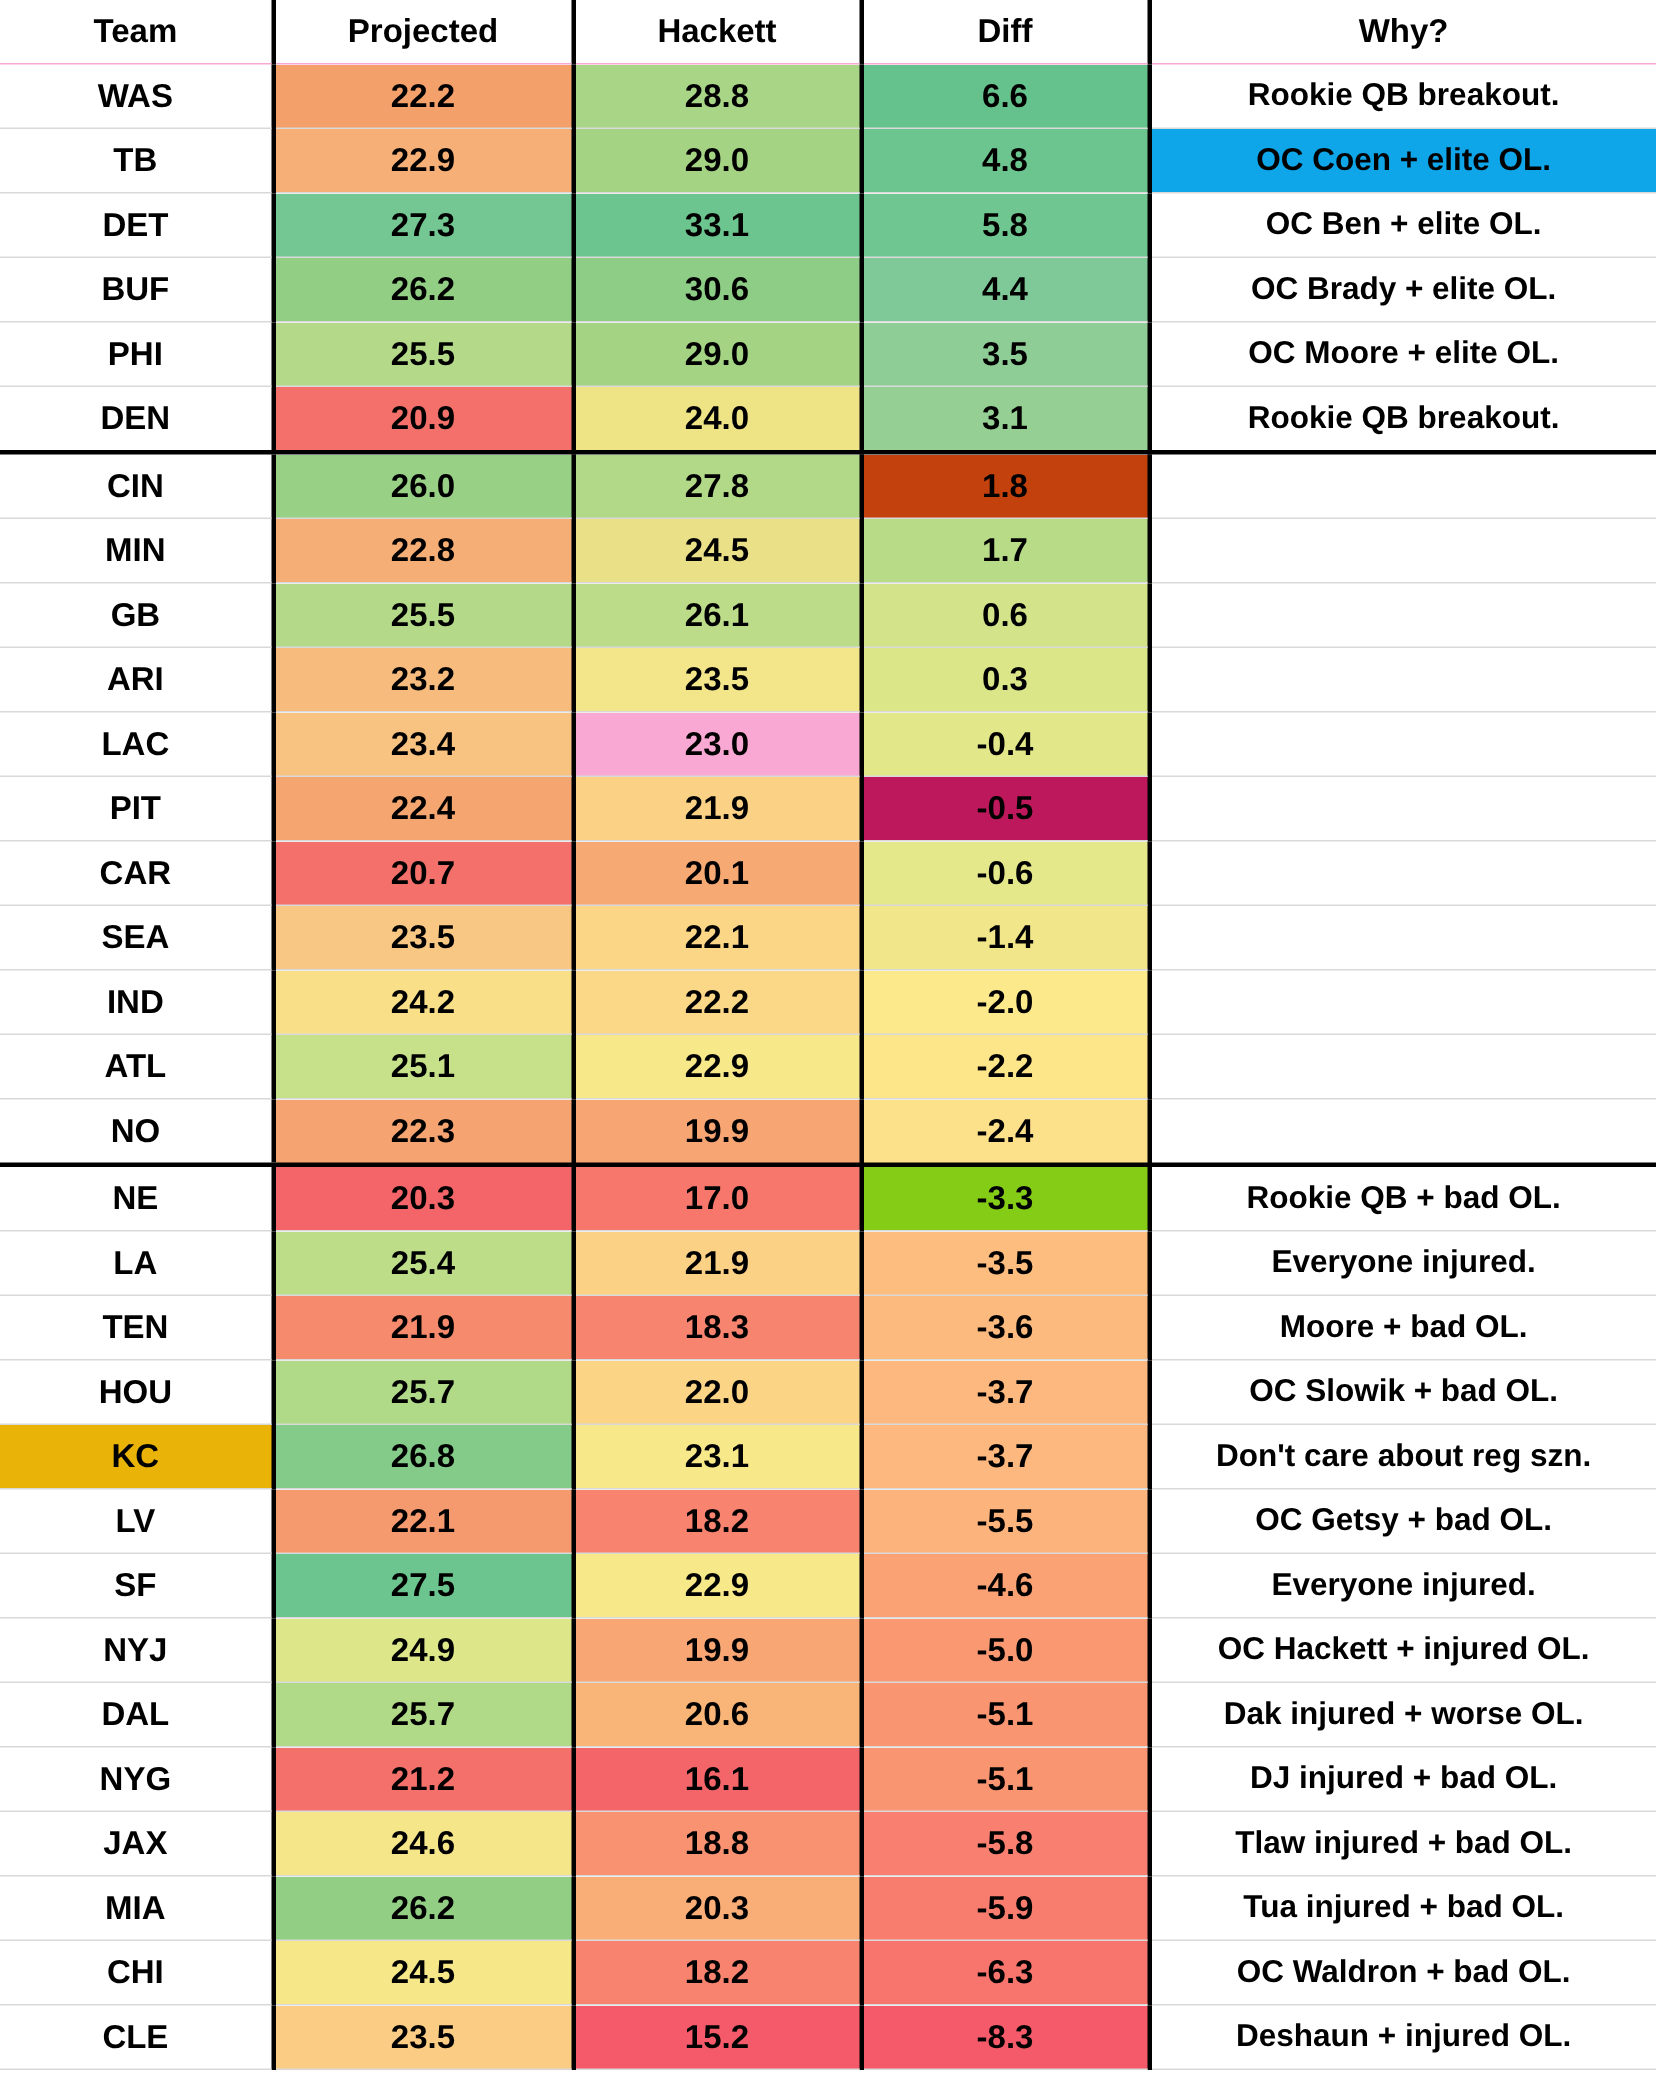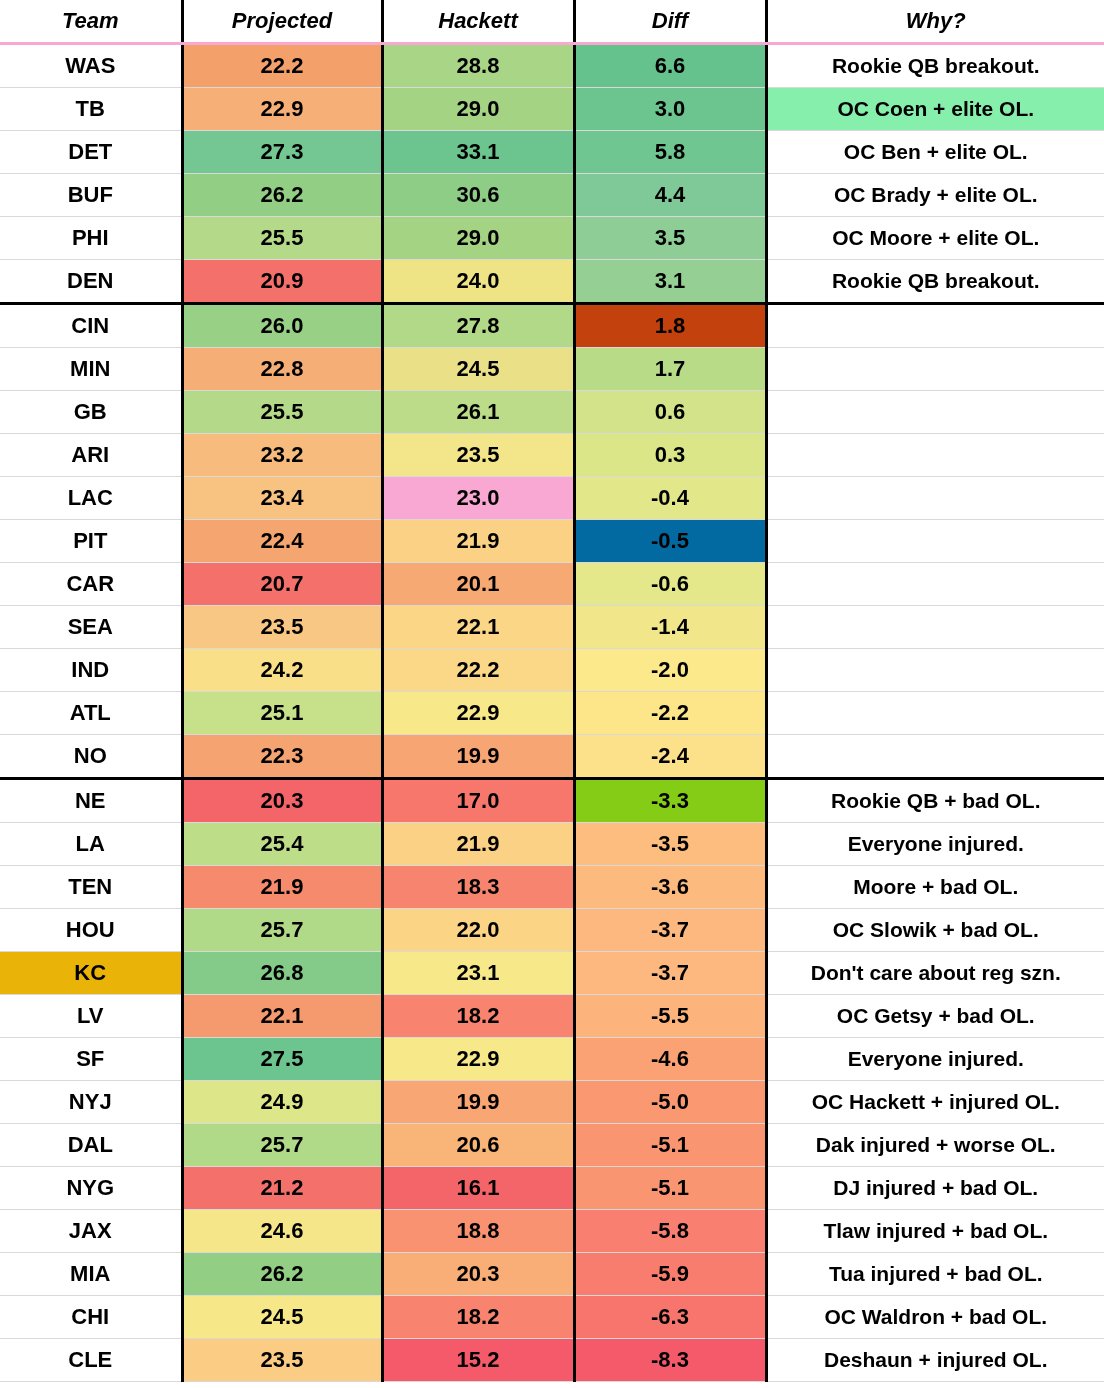--- a/index.html
+++ b/index.html
@@ -44,22 +44,21 @@
   }
   
   tbody tr td {
     border-top: 1px solid #d9d9d9;
     border-bottom: 1px solid #d9d9d9;
   }
   .vsep-left  { border-left: 3px solid #000000; }
   .vsep-right { border-right: 3px solid #000000; }
 
   thead th {
-    border-bottom: 3px solid #f9a8d4;
-    font-style: italic;
+    border-bottom: 1px solid #f9a8d4;
   }
   thead th.vsep-left  { border-left: 3px solid #000000; }
   thead th.vsep-right { border-right: 3px solid #000000; }
 
   tr.group-end td {
     border-bottom: 3px solid #000000;
   }
   tr.group-start td {
     border-top: 3px solid #000000;
   }
@@ -96,22 +95,22 @@
           <td class="team" style="background: rgb(255, 255, 255);">WAS</td>
           <td class="vsep-left vsep-right" style="background: rgb(244, 160, 106);">22.2</td>
           <td class="vsep-left vsep-right" style="background: rgb(169, 213, 135);">28.8</td>
           <td class="vsep-left vsep-right" style="background: rgb(102, 194, 140);">6.6</td>
           <td class="why" style="background: rgb(255, 255, 255);">Rookie QB breakout.</td>
         </tr>
         <tr>
           <td class="team" style="background: rgb(255, 255, 255);">TB</td>
           <td class="vsep-left vsep-right" style="background: rgb(246, 176, 119);">22.9</td>
           <td class="vsep-left vsep-right" style="background: rgb(165, 211, 132);">29.0</td>
-          <td class="vsep-left vsep-right" style="background: rgb(108, 196, 143);">3.0</td>
-          <td class="why" style="background: #86efac; margin-left: 15px;">OC Coen + elite OL.</td>
+          <td class="vsep-left vsep-right" style="background: rgb(108, 196, 143);">4.8</td>
+          <td class="why" style="background: #0ea5e9; margin-left: 15px;">OC Coen + elite OL.</td>
         </tr>
         <tr>
           <td class="team" style="background: rgb(255, 255, 255);">DET</td>
           <td class="vsep-left vsep-right" style="background: rgb(116, 199, 147);">27.3</td>
           <td class="vsep-left vsep-right" style="background: rgb(108, 196, 143);">33.1</td>
           <td class="vsep-left vsep-right" style="background: rgb(112, 198, 145);">5.8</td>
           <td class="why" style="background: rgb(255, 255, 255);">OC Ben + elite OL.</td>
         </tr>
         <tr>
           <td class="team" style="background: rgb(255, 255, 255);">BUF</td>
@@ -166,21 +165,21 @@
           <td class="team" style="background: rgb(255, 255, 255);">LAC</td>
           <td class="vsep-left vsep-right" style="background: rgb(248, 194, 129);">23.4</td>
           <td class="vsep-left vsep-right" style="background: #f9a8d4;">23.0</td>
           <td class="vsep-left vsep-right" style="background: rgb(226, 232, 137);">-0.4</td>
           <td class="why" style="background: rgb(255, 255, 255);"></td>
         </tr>
         <tr>
           <td class="team" style="background: rgb(255, 255, 255);">PIT</td>
           <td class="vsep-left vsep-right" style="background: rgb(245, 166, 112);">22.4</td>
           <td class="vsep-left vsep-right" style="background: rgb(251, 210, 133);">21.9</td>
-          <td class="vsep-left vsep-right" style="background: #0369a1;">-0.5</td>
+          <td class="vsep-left vsep-right" style="background: #be185d;">-0.5</td>
           <td class="why" style="background: rgb(255, 255, 255);"></td>
         </tr>
         <tr>
           <td class="team" style="background: rgb(255, 255, 255);">CAR</td>
           <td class="vsep-left vsep-right" style="background: rgb(244, 112, 106);">20.7</td>
           <td class="vsep-left vsep-right" style="background: rgb(247, 169, 115);">20.1</td>
           <td class="vsep-left vsep-right" style="background: rgb(229, 232, 138);">-0.6</td>
           <td class="why" style="background: rgb(255, 255, 255);"></td>
         </tr>
         <tr>

